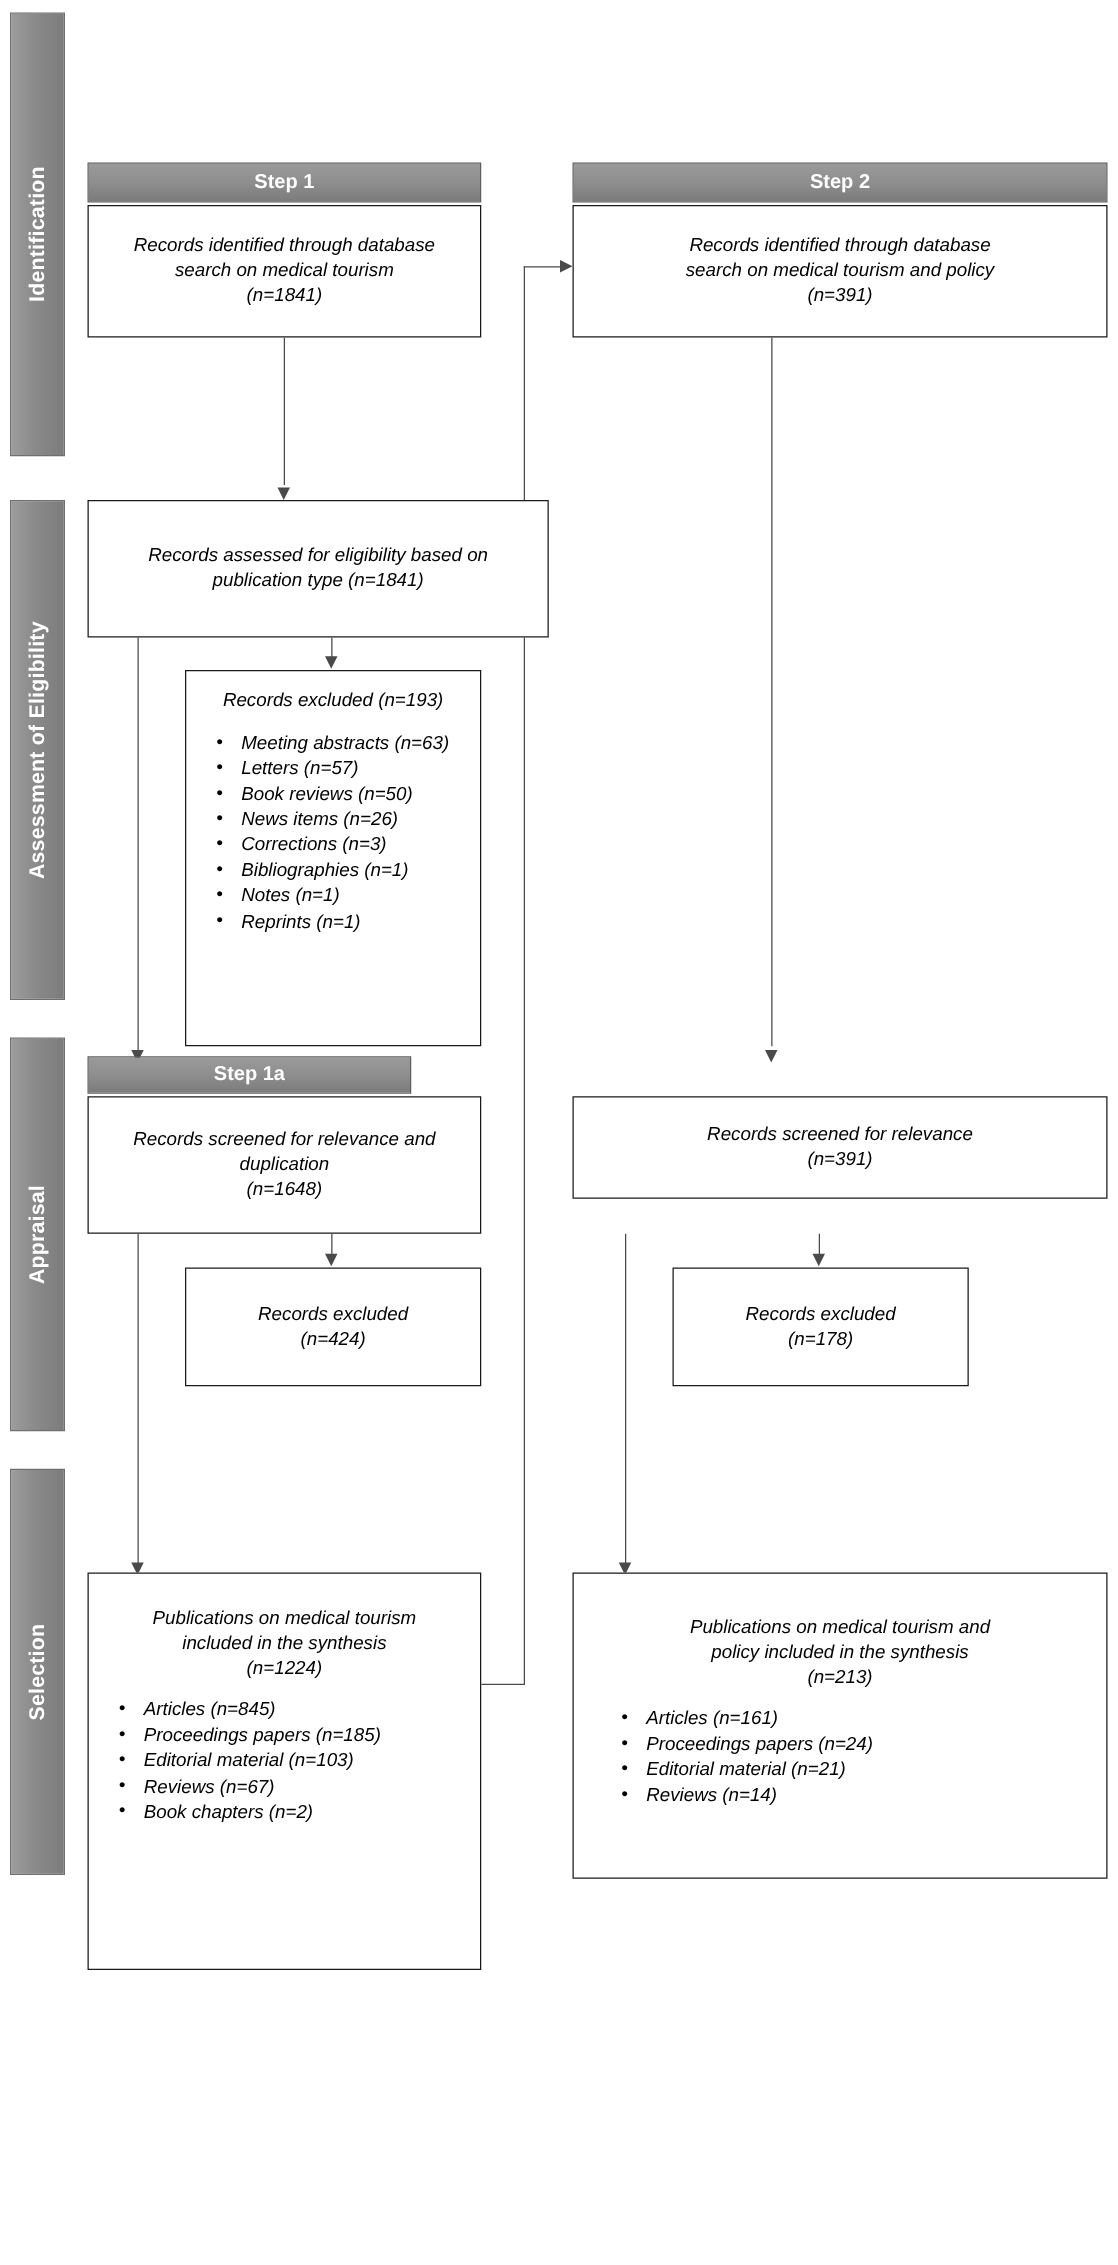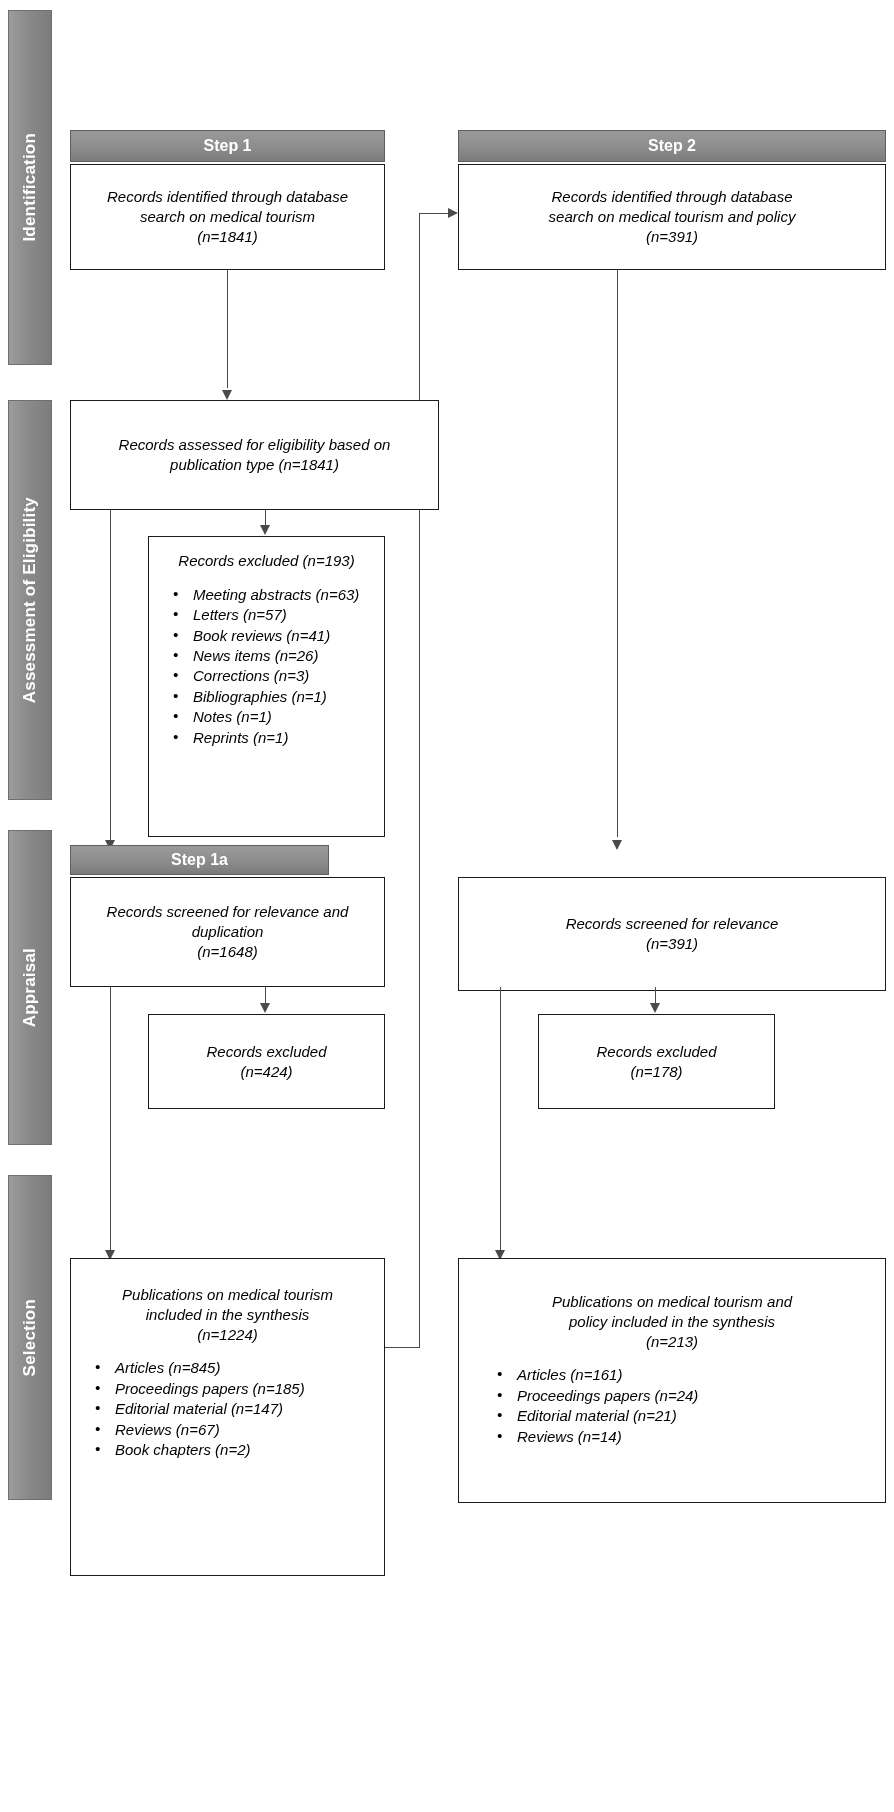--- a/index.html
+++ b/index.html
@@ -158,42 +158,42 @@
   <div class="arrow-down" style="left:260px;top:525px;"></div>
 
   <div class="vline" style="left:110px;top:510px;height:332px;"></div>
   <div class="arrow-down" style="left:105px;top:840px;"></div>
 
   <div class="box topalign" style="left:148px;top:536px;width:237px;height:301px;">
     <div class="box-title">Records excluded (n=193)</div>
     <ul class="bullets">
       <li>Meeting abstracts (n=63)</li>
       <li>Letters (n=57)</li>
-      <li>Book reviews (n=41)</li>
+      <li>Book reviews (n=50)</li>
       <li>News items (n=26)</li>
       <li>Corrections (n=3)</li>
       <li>Bibliographies (n=1)</li>
       <li>Notes (n=1)</li>
       <li>Reprints (n=1)</li>
     </ul>
   </div>
 
   <div class="vline" style="left:617px;top:270px;height:567px;"></div>
   <div class="arrow-down" style="left:612px;top:840px;"></div>
 
   <div class="step-head" style="left:70px;top:845px;width:259px;height:30px;">
     <span>Step 1a</span>
   </div>
   <div class="box" style="left:70px;top:877px;width:315px;height:110px;">
     <div class="box-title">Records screened for relevance and
 duplication
 (n=1648)</div>
   </div>
 
-  <div class="box" style="left:458px;top:877px;width:428px;height:114px;">
+  <div class="box" style="left:458px;top:877px;width:428px;height:82px;">
     <div class="box-title">Records screened for relevance
 (n=391)</div>
   </div>
 
   <div class="vline" style="left:265px;top:987px;height:20px;"></div>
   <div class="arrow-down" style="left:260px;top:1003px;"></div>
 
   <div class="vline" style="left:110px;top:987px;height:265px;"></div>
   <div class="arrow-down" style="left:105px;top:1250px;"></div>
 
@@ -213,21 +213,21 @@
 (n=178)</div>
   </div>
 
   <div class="box topalign" style="left:70px;top:1258px;width:315px;height:318px;">
     <div class="box-title" style="margin-top:12px;">Publications on medical tourism
 included in the synthesis
 (n=1224)</div>
     <ul class="bullets">
       <li>Articles (n=845)</li>
       <li>Proceedings papers (n=185)</li>
-      <li>Editorial material (n=147)</li>
+      <li>Editorial material (n=103)</li>
       <li>Reviews (n=67)</li>
       <li>Book chapters (n=2)</li>
     </ul>
   </div>
 
   <div class="box topalign" style="left:458px;top:1258px;width:428px;height:245px;">
     <div class="box-title" style="margin-top:19px;">Publications on medical tourism and
 policy included in the synthesis
 (n=213)</div>
     <ul class="bullets" style="padding-left:28px;">

